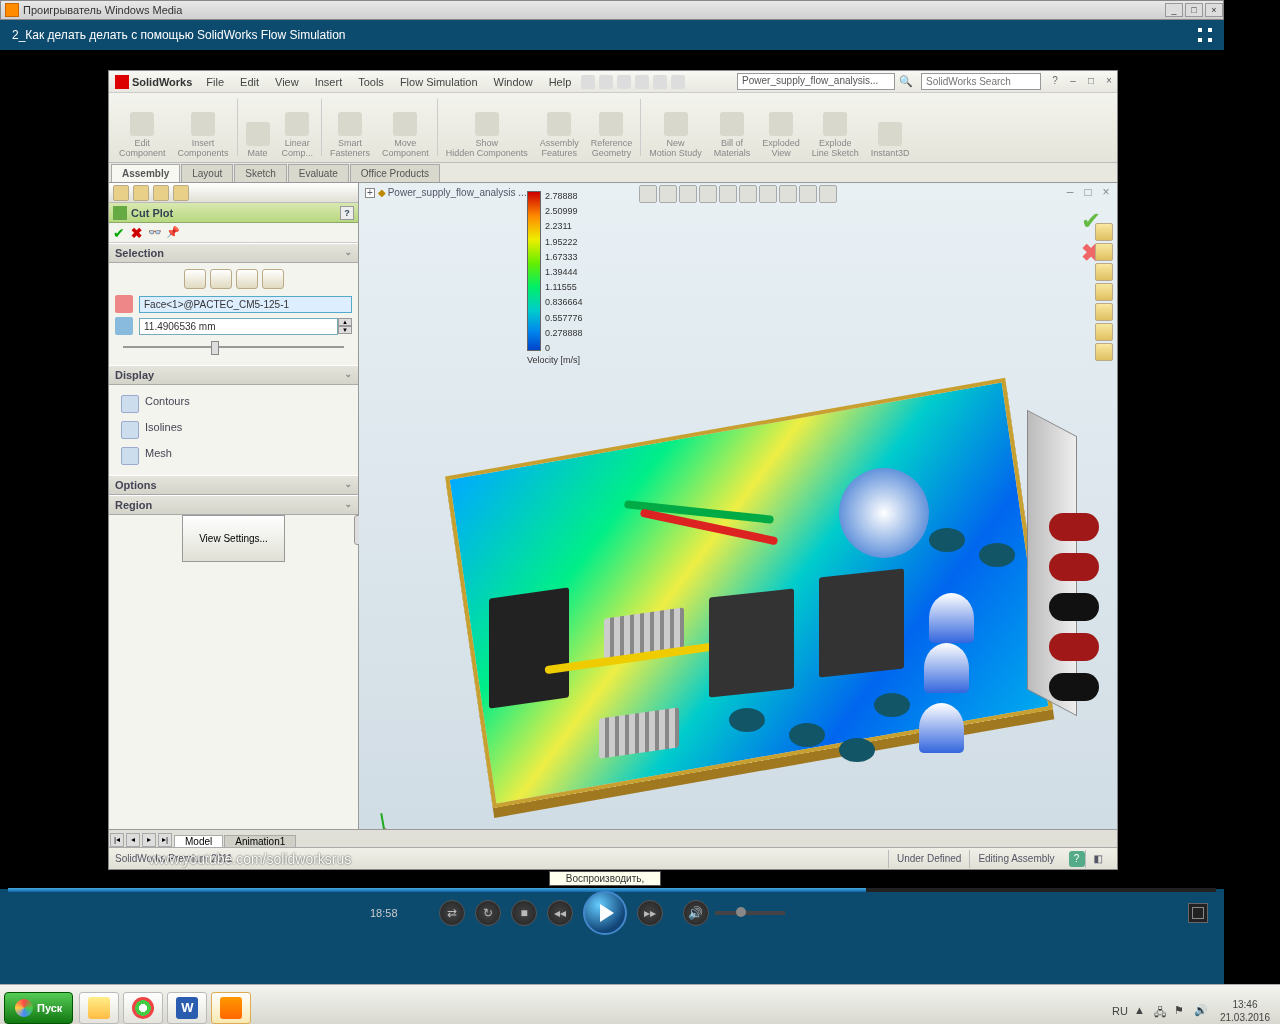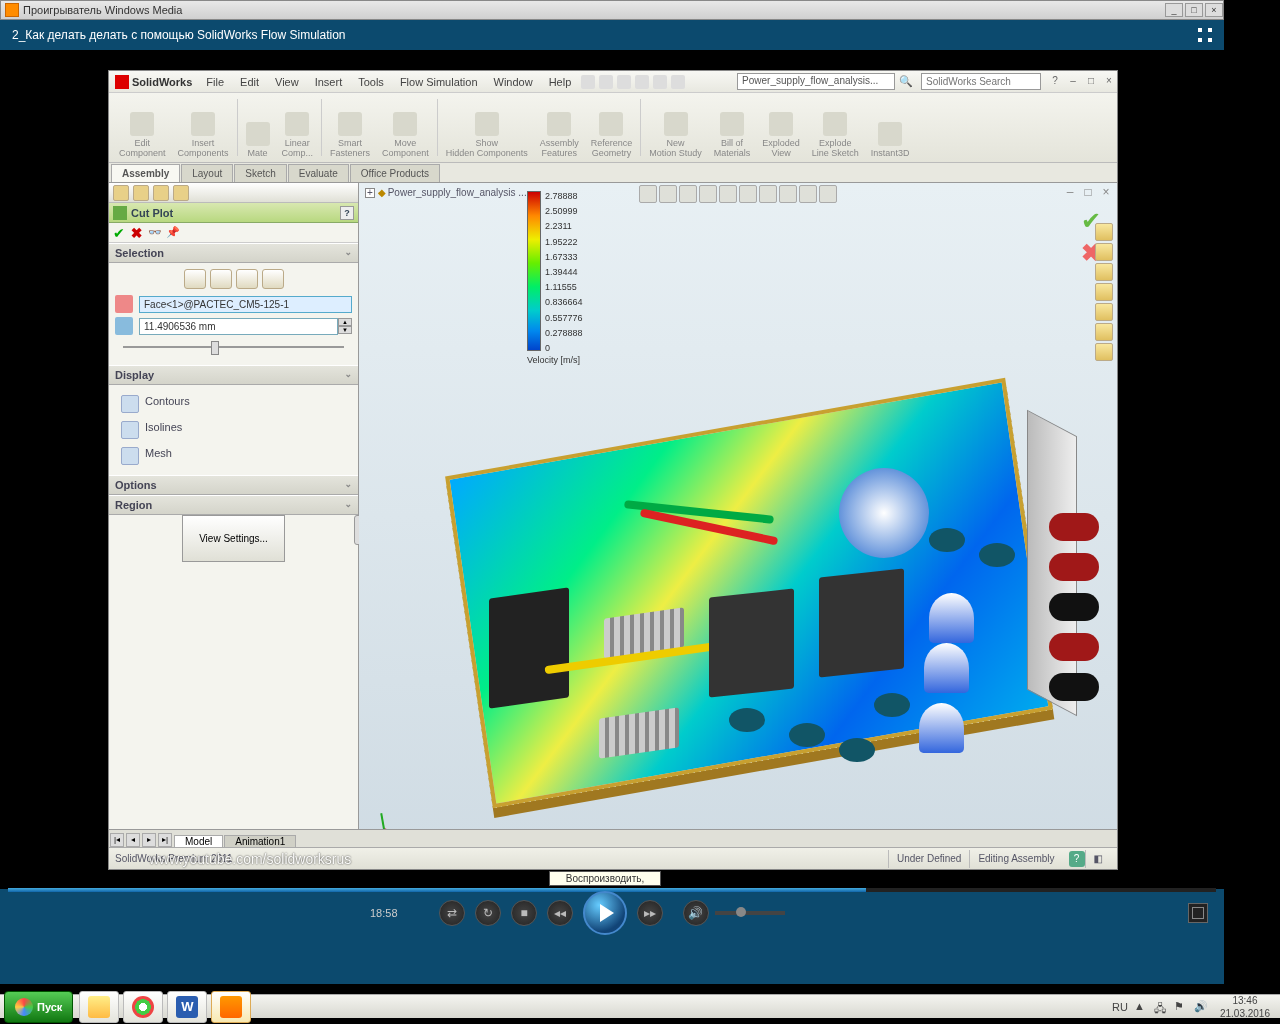--- a/index.html
+++ b/index.html
@@ -154,21 +154,21 @@
 .wmp-play { width:44px; height:44px; border-radius:50%; background:radial-gradient(circle at 35% 30%,#6cf,#147 70%); border:2px solid #48c; display:flex; align-items:center; justify-content:center; cursor:pointer; position:relative; }
 .wmp-play::after { content:""; border-left:14px solid #fff; border-top:9px solid transparent; border-bottom:9px solid transparent; margin-left:4px; }
 .wmp-tooltip { position:absolute; top:-22px; background:#ffe; border:1px solid #555; font-size:10px; padding:1px 16px; color:#333; white-space:nowrap; }
 .wmp-vol { display:flex; align-items:center; gap:6px; margin-left:10px; }
 .wmp-vol .vtrack { width:70px; height:4px; background:#444; position:relative; }
 .wmp-vol .vthumb { position:absolute; top:-4px; left:30%; width:10px; height:10px; border-radius:50%; background:#888; cursor:pointer; }
 .wmp-thumb-btn { position:absolute; right:16px; width:20px; height:20px; border:1px solid #666; background:#222; cursor:pointer; }
 .wmp-thumb-btn::after { content:""; position:absolute; inset:3px; border:1px solid #888; }
 
 
-.taskbar { position:absolute; bottom:6px; left:0; right:0; height:24px; background:linear-gradient(#f4f4f0,#d8d8d0); border-top:1px solid #aaa; display:flex; align-items:center; padding:0 4px; font-size:11px; }
+.taskbar { position:absolute; bottom:0; left:0; right:0; height:40px; background:linear-gradient(#f4f4f0,#d8d8d0); border-top:1px solid #aaa; display:flex; align-items:flex-end; padding:0 4px; font-size:11px; }
 .start-btn { height:32px; padding:0 10px; background:linear-gradient(#5c5,#171); border:1px solid #050; border-radius:4px; color:#fff; font-weight:bold; display:flex; align-items:center; cursor:pointer; margin-right:6px; }
 .start-btn .orb { width:18px; height:18px; border-radius:50%; background:conic-gradient(#f44,#4c4,#48f,#fc4,#f44); margin-right:4px; }
 .tb-item { width:40px; height:32px; background:linear-gradient(#fff,#e4e4dc); border:1px solid #bbb; border-radius:3px; margin-right:4px; display:flex; align-items:center; justify-content:center; cursor:pointer; }
 .tb-item.active { background:linear-gradient(#fff,#f8e8b0); border-color:#da5; }
 .tb-ico { width:22px; height:22px; border-radius:3px; }
 .tb-ico.folder { background:linear-gradient(#fe8,#fb4); }
 .tb-ico.chrome { background:radial-gradient(circle at 50% 50%,#fff 25%,#4c4 26% 50%,#e44 51% 75%,#fc4 76%); border-radius:50%; }
 .tb-ico.word { background:#2a5db0; color:#fff; font-weight:bold; text-align:center; line-height:22px; font-size:13px; }
 .tb-ico.wmp { background:linear-gradient(#f90,#f60); }
 .taskbar .sp { flex:1; }

